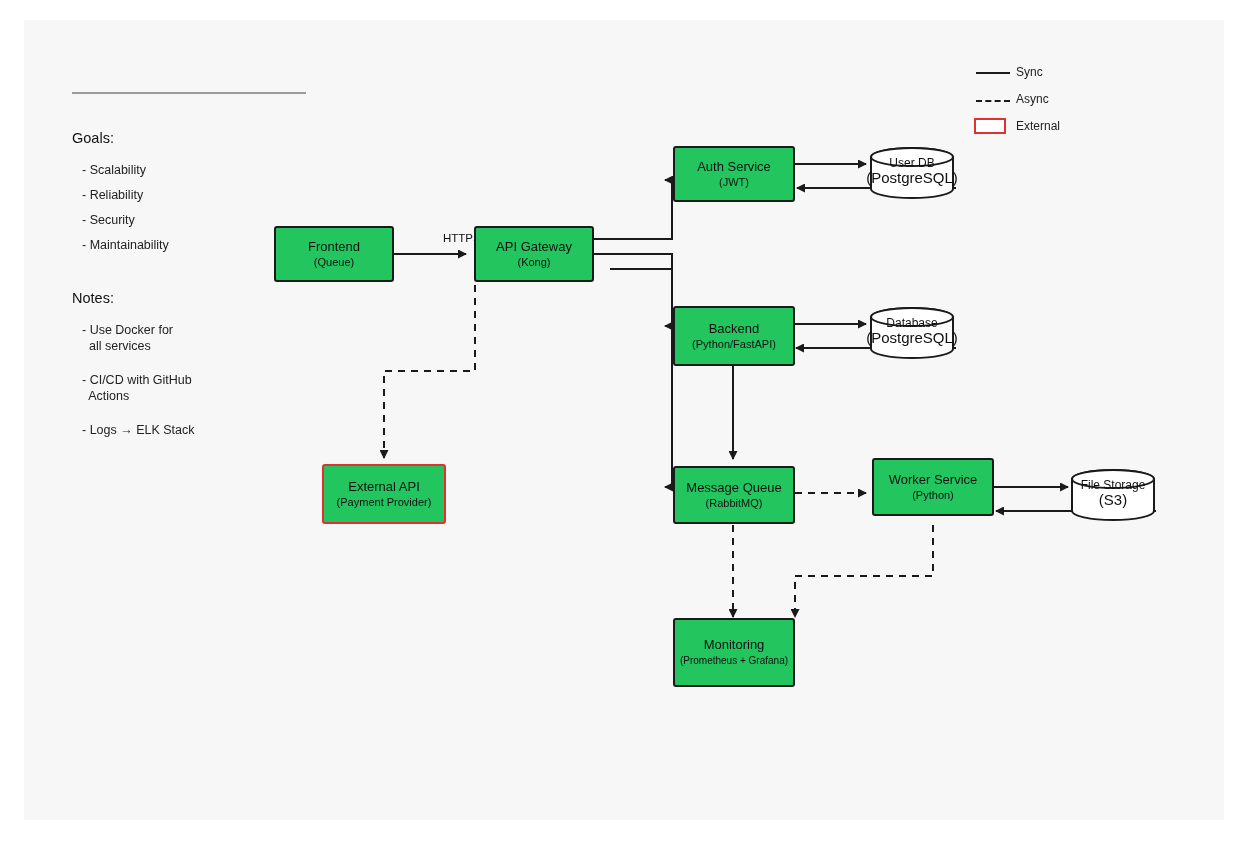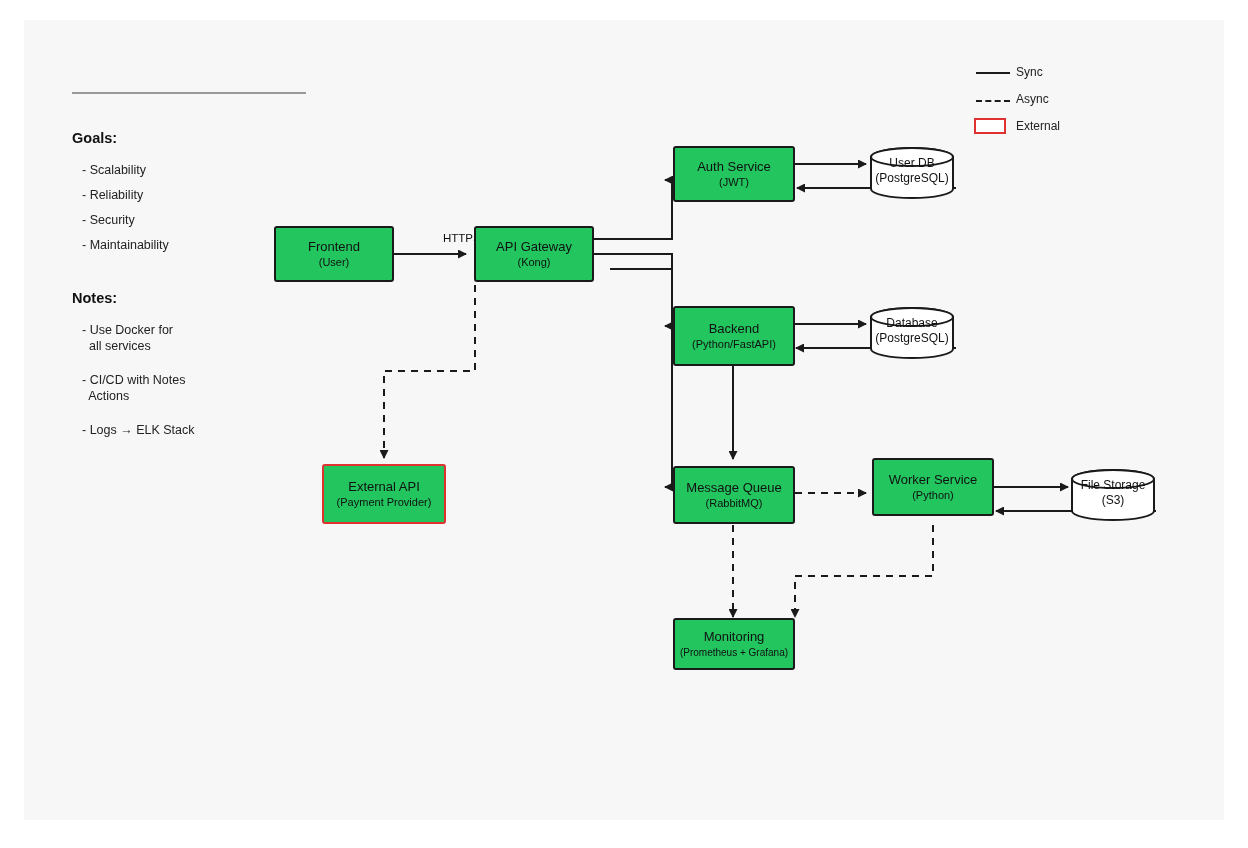--- a/index.html
+++ b/index.html
@@ -73,21 +73,21 @@
     color: #111111;
     line-height: 15px;
     white-space: nowrap;
   }
   .cyl .cyl-sub {
     position: absolute;
     left: -14px;
     top: 25px;
     width: 114px;
     text-align: center;
-    font-size: 12px;
+    font-size: 15px;
     color: #111111;
     line-height: 14px;
     white-space: nowrap;
   }
   #page-title {
     position: absolute;
     left: 72px;
     top: 62px;
     font-size: 22px;
     font-weight: bold;
@@ -98,21 +98,21 @@
     position: absolute;
     left: 72px;
     top: 92px;
     width: 234px;
     height: 2px;
     background: #9a9a9a;
   }
   .section-head {
     position: absolute;
     font-size: 14.5px;
-    font-weight: bold;
+    font-weight: normal;
     color: #111111;
   }
   .bullet {
     position: absolute;
     font-size: 12.5px;
     color: #222222;
     line-height: 16px;
     white-space: pre;
   }
   .legend-label {
@@ -156,21 +156,21 @@
 
   <div class="section-head" style="left:72px; top:130px;">Goals:</div>
   <div class="bullet" style="left:82px; top:162px;">- Scalability</div>
   <div class="bullet" style="left:82px; top:187px;">- Reliability</div>
   <div class="bullet" style="left:82px; top:212px;">- Security</div>
   <div class="bullet" style="left:82px; top:237px;">- Maintainability</div>
 
   <div class="section-head" style="left:72px; top:290px;">Notes:</div>
   <div class="bullet" style="left:82px; top:322px;">- Use Docker for
   all services</div>
-  <div class="bullet" style="left:82px; top:372px;">- CI/CD with Notes
+  <div class="bullet" style="left:82px; top:372px;">- CI/CD with GitHub
   Actions</div>
   <div class="bullet" style="left:82px; top:422px;">- Logs → ELK Stack</div>
 
   <div class="legend-line" style="left:976px; top:72px; width:34px;"></div>
   <div class="legend-label" style="left:1016px; top:65px;">Sync</div>
   <div class="legend-dash" style="left:976px; top:100px; width:34px;"></div>
   <div class="legend-label" style="left:1016px; top:92px;">Async</div>
   <div class="legend-box" style="left:974px; top:118px;"></div>
   <div class="legend-label" style="left:1016px; top:119px;">External</div>
 
@@ -206,21 +206,21 @@
 
     <path d="M733,525 L733,617" stroke="#1a1a1a" stroke-width="2" fill="none" stroke-dasharray="7,6" marker-end="url(#arrow)"></path>
 
     <path d="M933,525 L933,576 L795,576 L795,617" stroke="#1a1a1a" stroke-width="2" fill="none" stroke-dasharray="7,6" marker-end="url(#arrow)"></path>
   </svg>
 
   <div class="edge-label" style="left:399px; top:232px;padding-left:44px;">HTTPS</div>
 
   <div class="node" style="left:274px; top:226px; width:120px; height:56px;">
     <div class="title">Frontend</div>
-    <div class="sub">(User)</div>
+    <div class="sub">(Queue)</div>
   </div>
 
   <div class="node" style="left:474px; top:226px; width:120px; height:56px;">
     <div class="title">API Gateway</div>
     <div class="sub">(Kong)</div>
   </div>
 
   <div class="node" style="left:673px; top:146px; width:122px; height:56px;">
     <div class="title">Auth Service</div>
     <div class="sub">(JWT)</div>
@@ -234,21 +234,21 @@
   <div class="node" style="left:673px; top:466px; width:122px; height:58px;">
     <div class="title">Message Queue</div>
     <div class="sub">(RabbitMQ)</div>
   </div>
 
   <div class="node" style="left:872px; top:458px; width:122px; height:58px;">
     <div class="title">Worker Service</div>
     <div class="sub">(Python)</div>
   </div>
 
-  <div class="node" style="left:673px; top:618px; width:122px; height:52px;">
+  <div class="node" style="left:673px; top:618px; width:122px; height:69px;">
     <div class="title">Monitoring</div>
     <div class="sub" style="font-size:10px;">(Prometheus + Grafana)</div>
   </div>
 
   <div class="node external" style="left:322px; top:464px; width:124px; height:60px;">
     <div class="title">External API</div>
     <div class="sub">(Payment Provider)</div>
   </div>
 
   <div class="cyl" style="left:869px; top:146px;">

